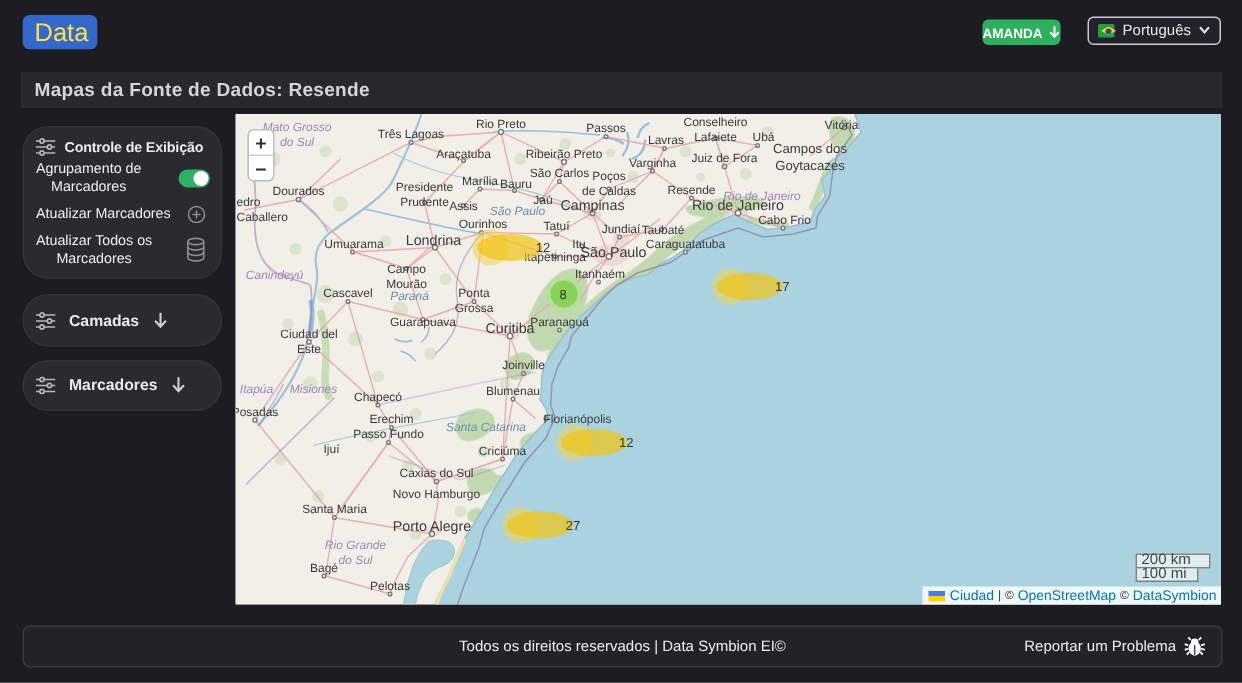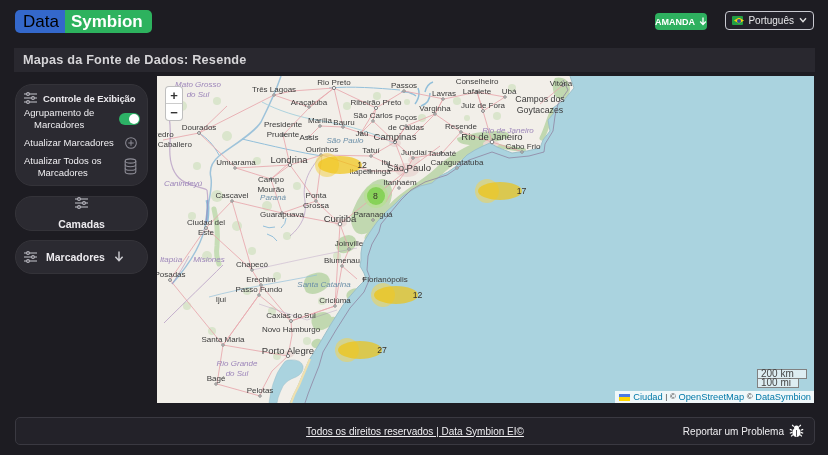--- a/index.html
+++ b/index.html
@@ -1,40 +1,40 @@
 <!DOCTYPE html>
 <html><head>
 <meta charset="utf-8">
 <style>
 * { margin:0; padding:0; box-sizing:border-box; }
 html,body { width:828px; height:455px; background:#1d1c22; font-family:"Liberation Sans", sans-serif; overflow:hidden; position:relative; }
 .abs { position:absolute; }
 
 .logo { left:15px; top:10px; height:23px; border-radius:5px; overflow:hidden; display:flex; }
-.logo .d { background:#3468cb; color:#000000; font-size:17px; padding:1px 6px 0 8px; line-height:22px; }
+.logo .d { background:#3468cb; color:#fde047; font-size:17px; padding:1px 6px 0 8px; line-height:22px; }
 .logo .s { background:#2db25e; color:#fff; font-size:17px; font-weight:bold; padding:1px 9px 0 6px; line-height:22px; }
 .btn-amanda { left:655px; top:13px; width:52px; height:17px; background:#2eb05f; border-radius:4px; color:#fff; font-size:9px; font-weight:bold; display:flex; align-items:center; justify-content:center; gap:4px; }
 .lang { left:725px; top:11px; width:89px; height:19px; background:#23222a; border:1px solid #c9cad1; border-radius:4px; display:flex; align-items:center; padding:0 6px; color:#e8e8ea; font-size:10px; gap:5px; }
 .flag { width:14px; height:9px; background:#229e45; border-radius:1px; position:relative; }
 .flag:before { content:""; position:absolute; left:2px; top:1.5px; width:10px; height:6px; background:#f8d20c; transform:rotate(0deg); clip-path:polygon(50% 0, 100% 50%, 50% 100%, 0 50%); }
 .flag:after { content:""; position:absolute; left:5px; top:2.5px; width:4px; height:4px; border-radius:50%; background:#2b49a3; }
 .lang .chev { margin-left:auto; font-size:8px; color:#dadada; }
 
 .titlebar { left:14px; top:48px; width:801px; height:24px; background:#29282f; color:#d6d5d8; font-weight:bold; font-size:12.7px; line-height:24px; padding-left:9px; letter-spacing:0.2px; }
 
 .card { left:15px; width:133px; background:#2b2a31; border:1px solid #343339; border-radius:17px; color:#eceaee; }
 .card1 { top:84px; height:102px; padding:7px 7px 0 8px; }
 .hrow { display:flex; align-items:center; gap:6px; }
 .htxt { font-weight:bold; font-size:9.5px; letter-spacing:-0.1px; }
 .lbl { font-size:9.5px; line-height:11.5px; color:#f0eff2; }
 .row { display:flex; align-items:center; justify-content:space-between;text-align:center; }
 .toggle { width:21px; height:12px; background:#2db266; border-radius:6px; position:relative; flex:none; }
 .toggle:before { content:""; position:absolute; right:1px; top:1px; width:10px; height:10px; border-radius:50%; background:#fff; }
 .icon-g { color:#8d8c96; flex:none; } .row .icon-g { margin-right:3px; }
-.card2 { top:196px; height:35px; padding:0 8px; display:flex; align-items:center; gap:9px;flex-direction:column; }
+.card2 { top:196px; height:35px; padding:0 8px; display:flex; align-items:center; gap:9px; }
 .card2 .t, .card3 .t { font-weight:bold; font-size:10.5px; }
 .card3 { top:240px; height:34px; padding:0 8px; display:flex; align-items:center; gap:9px; }
 
 .map { left:157px; top:76px; width:657px; height:327px; background:#f2efe9; overflow:hidden; }
 .zoomctl { left:8px; top:10px; width:18px; height:35px; background:#fff; border:1px solid rgba(0,0,0,0.25); border-radius:4px; position:absolute; z-index:30; }
 .zoomctl .zb { width:100%; height:17px; text-align:center; font-weight:bold; color:#333; font-size:13px; line-height:17px; }
 .zoomctl .zb:first-child { border-bottom:1px solid #ccc; }
 .mk { position:absolute; border-radius:50%; z-index:20; }
 .mk .in { position:absolute; left:3px; top:3px; width:18px; height:18px; border-radius:50%; display:flex; align-items:center; justify-content:center; font-size:8.7px; color:#38322a; }
 .mky { width:24px; height:24px; background:rgba(241,211,87,0.58); }
@@ -43,29 +43,28 @@
 .mkg .in { background:rgba(110,204,57,0.68); }
 .scale { position:absolute; right:7px; bottom:15px; z-index:25; font-size:10px; color:#444; width:50px; }
 .sbar { background:rgba(255,255,255,0.6); border:1px solid #818181; padding:0 3px; line-height:8.5px; }
 .sbar.km { width:50px; height:10px; }
 .sbar.mi { width:42px; height:9px; border-top:none; }
 .attrib { position:absolute; right:0; bottom:0; height:12px; background:rgba(255,255,255,0.82); z-index:25; font-size:9.3px; color:#333; padding:0 3px 0 4px; display:flex; align-items:center; line-height:12px; white-space:nowrap; }
 .attrib a { color:#0078a8; text-decoration:none; }
 .uaflag { display:inline-block; width:11px; height:7px; margin-right:3px; background:linear-gradient(#4c7be1 50%, #ffd500 50%); }
 
 .footer { left:15px; top:417px; width:800px; height:28px; background:#232229; border:1px solid #3a3941; border-radius:5px; color:#efeef1; font-size:10px; }
-.footer .c { position:absolute; left:0; right:0; top:0; bottom:0; display:flex; align-items:center; justify-content:center;text-decoration:underline; }
+.footer .c { position:absolute; left:0; right:0; top:0; bottom:0; display:flex; align-items:center; justify-content:center; }
 .footer .r { position:absolute; right:10px; top:0; bottom:0; display:flex; align-items:center; gap:5px; font-size:10px; }
 </style>
 </head>
 <body>
 
   <div class="abs logo">
     <span class="d">Data</span>
-    <span class="s">Symbion</span>
   </div>
   <div class="abs btn-amanda">AMANDA <svg width="8" height="9" viewBox="0 0 8 9">
       <path d="M4 0.5 V7 M1.2 4.5 L4 7.6 L6.8 4.5" stroke="#fff" stroke-width="1.3" fill="none"></path>
     </svg></div>
   <div class="abs lang">
     <span class="flag"></span>
     <span>Português</span>
     <span class="chev"><svg width="8" height="6" viewBox="0 0 8 6">
         <path d="M1 1.2 L4 4.6 L7 1.2" stroke="#e0e0e0" stroke-width="1.4" fill="none"></path>
       </svg></span>

